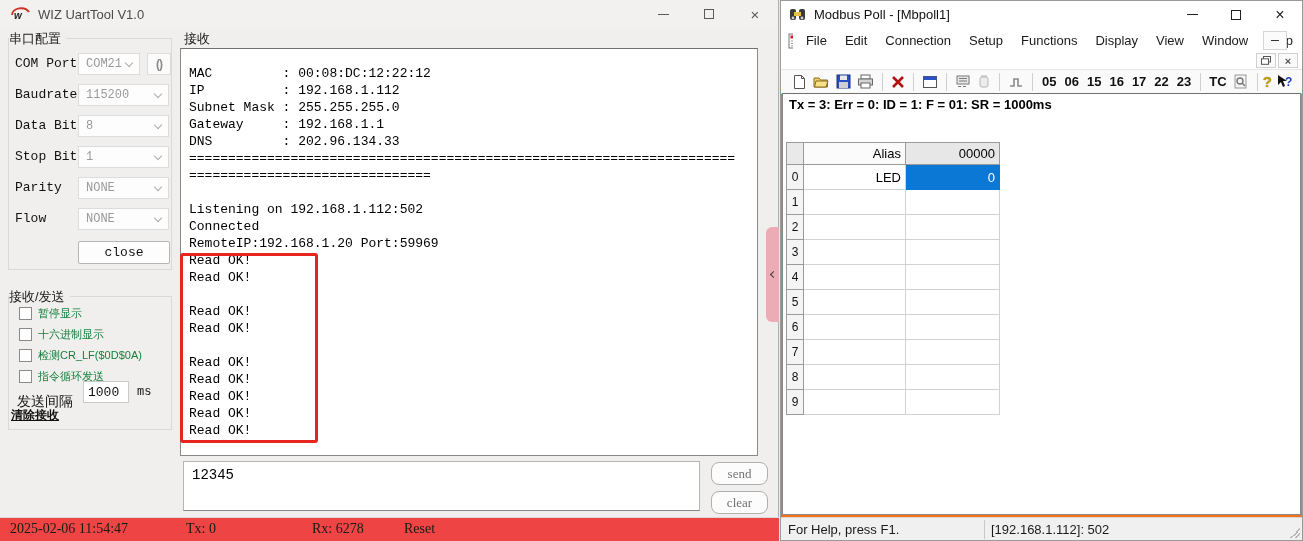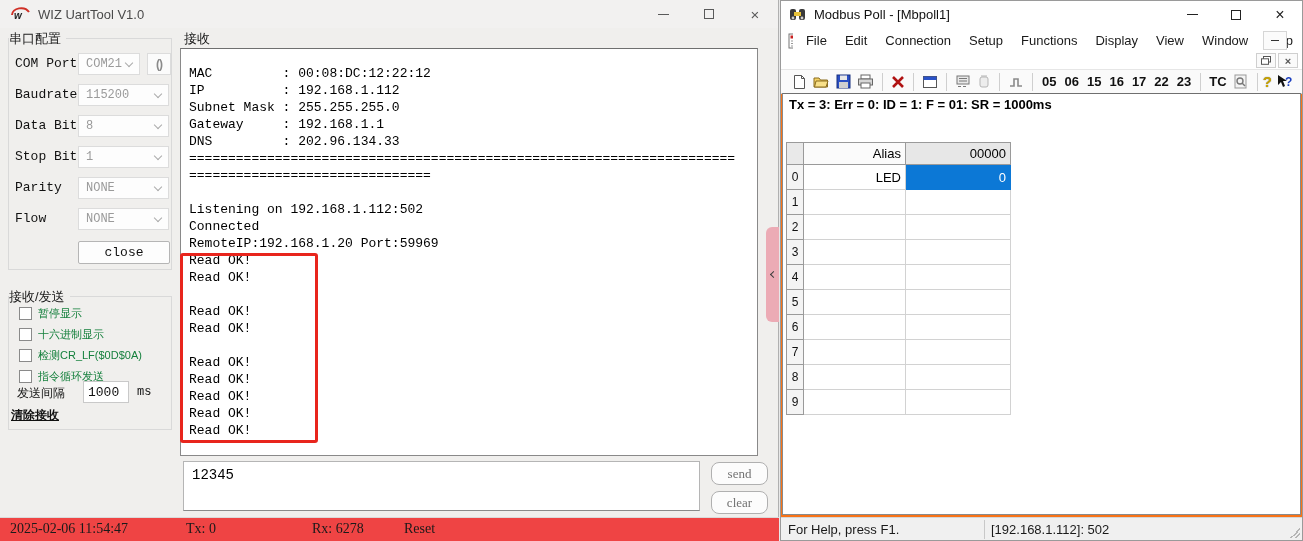--- a/index.html
+++ b/index.html
@@ -40,21 +40,21 @@
   .close-btn { position:absolute; left:69px; top:202px; width:92px; height:23px;
                background:#fdfdfd; border:1px solid #b5b5b5; border-radius:2px;
                font-family:"Liberation Mono",monospace; font-size:13px; color:#111; }
 
   .rxtx-group { left:8px; top:296px; width:164px; height:134px; }
   .cbrow { display:flex; align-items:center; margin:6px 0 0 10px; height:15px; }
   .cbrow:first-child { margin-top:9px; }
   .cbox { width:13px; height:13px; background:#fff; border:1px solid #8a8a8a; margin-right:6px; flex:none; }
   .cbl { font-size:11px; color:#15803d; white-space:nowrap; }
   .interval-row { position:absolute; left:8px; top:84px; height:22px; width:156px; }
-  .interval-label { position:absolute; left:0; top:4px; font-size:12px; color:#111; }
+  .interval-label { position:absolute; left:0; top:12px; font-size:14px; color:#111; }
   .interval-input { position:absolute; left:66px; top:0; width:46px; height:22px;
                     border:1px solid #c9c9c9; background:#fff; font-family:"Liberation Mono",monospace;
                     font-size:13px; padding:0 4px; color:#111; }
   .interval-unit { position:absolute; left:120px; top:4px; font-family:"Liberation Mono",monospace;
                    font-size:12px; color:#111; }
   .clear-link { position:absolute; left:2px; top:110px; font-size:12px; color:#111;
                 text-decoration:underline; font-weight:bold; }
 
   .recv-label { position:absolute; left:184px; top:30px; font-size:13px; color:#1a1a1a; }
   .rx-box { position:absolute; left:180px; top:48px; width:578px; height:408px;
@@ -120,21 +120,21 @@
 
   .mdi-doc { position:absolute; left:1px; top:92px; width:519px; height:422px; background:#fff;
              border:1px solid #8a8a8a; border-top-color:#6f6f6f; }
   .poll-header { padding:3px 0 0 6px; font-size:13px; font-weight:bold; color:#000; white-space:nowrap; }
 
   table.grid { border-collapse:collapse; position:absolute; left:3px; top:48px;
                font-size:13px; color:#000; }
   table.grid th, table.grid td { padding:0 4px; }
   th.corner { width:17px; background:#e9e9e9; border:1px solid #9a9a9a; height:22px; }
   th.h-alias { width:102px; background:#fbfbfb; border:1px solid #9a9a9a; font-weight:normal; text-align:right; }
-  th.h-val { width:105px; background:#e7e7e7; border:1px solid #9a9a9a; font-weight:normal; text-align:right; }
+  th.h-val { width:94px; background:#e7e7e7; border:1px solid #9a9a9a; font-weight:normal; text-align:right; }
   td.rowhdr { background:#f4f4f4; border:1px solid #9a9a9a; text-align:center; height:25px;
               font-size:12px; color:#111; }
   td.cell { border:1px solid #d2d2d2; background:#fff; text-align:right; }
   td.cell.sel { background:#0c78d6; color:#fff; border-color:#0c78d6; }
 
   .mb-status { position:absolute; left:0; bottom:0; width:100%; height:23px; background:#f0f0f0;
                border-top:1px solid #d6d6d6; font-size:13px; color:#1a1a1a; }
   .mb-status .help { position:absolute; left:7px; top:4px; }
   .mb-status .conn { position:absolute; left:210px; top:4px; }
   .mb-status .vsep { position:absolute; left:203px; top:2px; width:1px; height:19px; background:#c8c8c8; }

